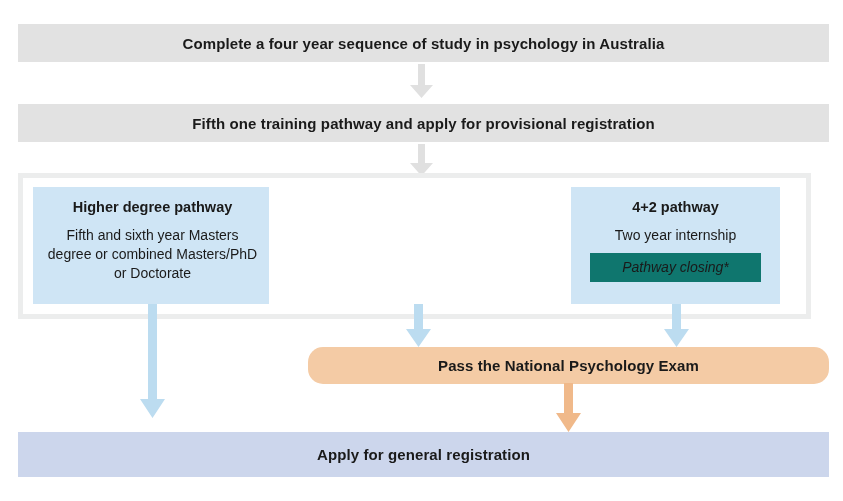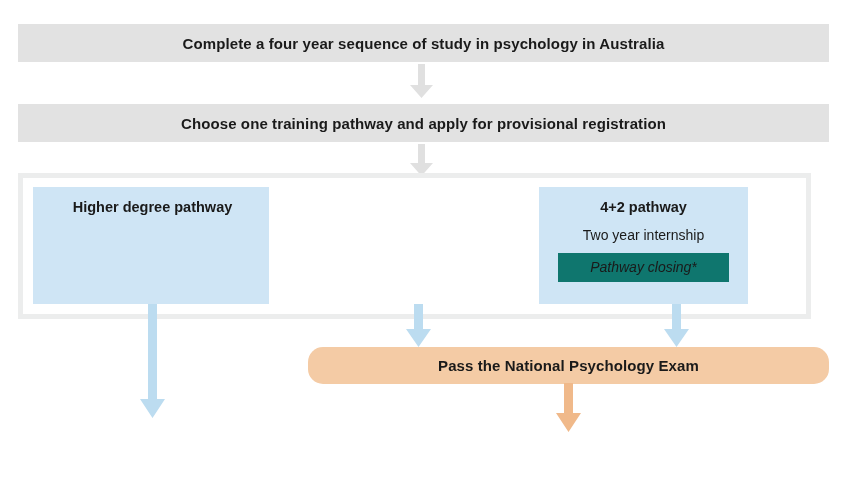--- a/index.html
+++ b/index.html
@@ -65,21 +65,21 @@
     position: absolute;
     top: 187px;
     height: 117px;
     background: #cfe5f5;
     box-sizing: border-box;
     padding: 11px 8px 0 8px;
     text-align: center;
   }
   #pathway-higher-degree { left: 33px;  width: 236px; padding-left: 11px; }
   #pathway-5plus1        { left: 303px; width: 235px; }
-  #pathway-4plus2        { left: 539px; width: 209px; }
+  #pathway-4plus2        { left: 571px; width: 209px; }
 
   .pathway-title {
     font-weight: bold;
     font-size: 14.5px;
     line-height: 19px;
     margin-bottom: 9px;
   }
   .pathway-desc {
     font-size: 14px;
     line-height: 19px;
@@ -105,32 +105,33 @@
 <div class="canvas">
 
   <div class="banner banner-grey" id="box-complete-study">Complete a four year sequence of study in psychology in Australia</div>
 
   <div class="arrow" style="left:409px; top:64px;">
     <svg width="25" height="35" viewBox="0 0 25 35" aria-hidden="true">
       <path d="M9 0 H16 V21 H24 L12.5 34 L1 21 H9 Z" fill="#e0e0e0"></path>
     </svg>
   </div>
 
-  <div class="banner banner-grey" id="box-choose-pathway">Choose one training pathway and apply for provisional registration</div>
+  <div class="banner banner-grey" id="box-choose-pathway">Fifth one training pathway and apply for provisional registration</div>
 
   <div class="arrow" style="left:409px; top:144px;">
     <svg width="25" height="33" viewBox="0 0 25 33" aria-hidden="true">
       <path d="M9 0 H16 V19 H24 L12.5 32 L1 19 H9 Z" fill="#e0e0e0"></path>
     </svg>
   </div>
 
   <div id="pathways-container"></div>
 
   <div class="pathway-card" id="pathway-higher-degree">
     <div class="pathway-title">Higher degree pathway</div>
+    <div class="pathway-desc">Fifth and sixth year Masters degree or combined Masters/PhD or Doctorate</div>
   </div>
 
 
   <div class="pathway-card" id="pathway-4plus2">
     <div class="pathway-title">4+2 pathway</div>
     <div class="pathway-desc">Two year internship</div>
     <div id="pathway-closing-note">Pathway closing*</div>
   </div>
 
   <div class="arrow" style="left:139px; top:304px;">
@@ -152,14 +153,15 @@
   </div>
 
   <div class="banner banner-orange" id="box-national-exam">Pass the National Psychology Exam</div>
 
   <div class="arrow" style="left:555px; top:383px;">
     <svg width="27" height="50" viewBox="0 0 27 50" aria-hidden="true">
       <path d="M9 0 H18 V30 H26 L13.5 49 L1 30 H9 Z" fill="#f0b98a"></path>
     </svg>
   </div>
 
+  <div class="banner banner-blue" id="box-general-registration">Apply for general registration</div>
 
 </div>
 
 </body></html>

